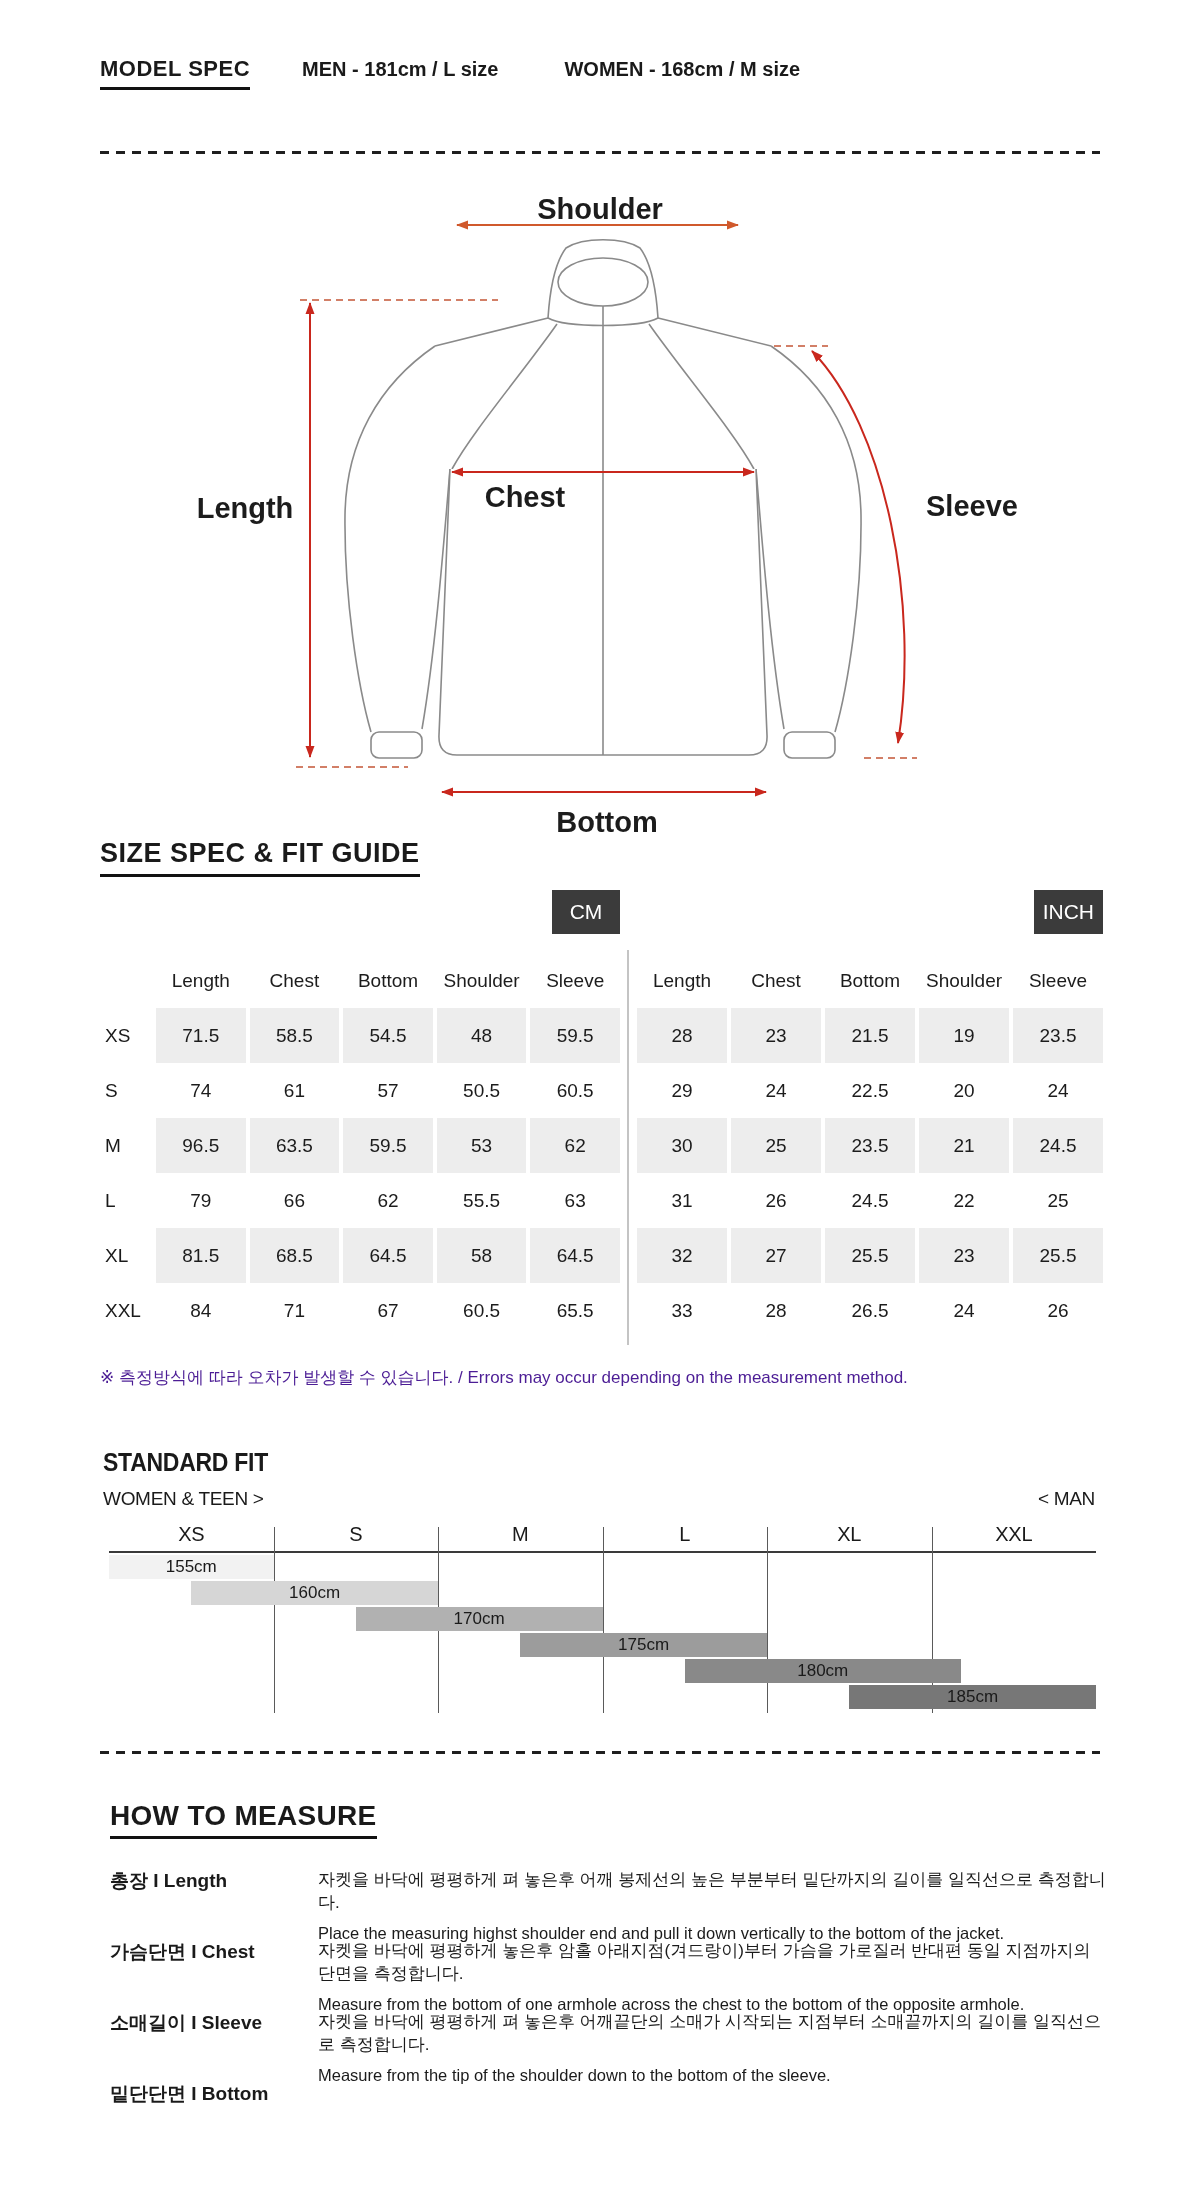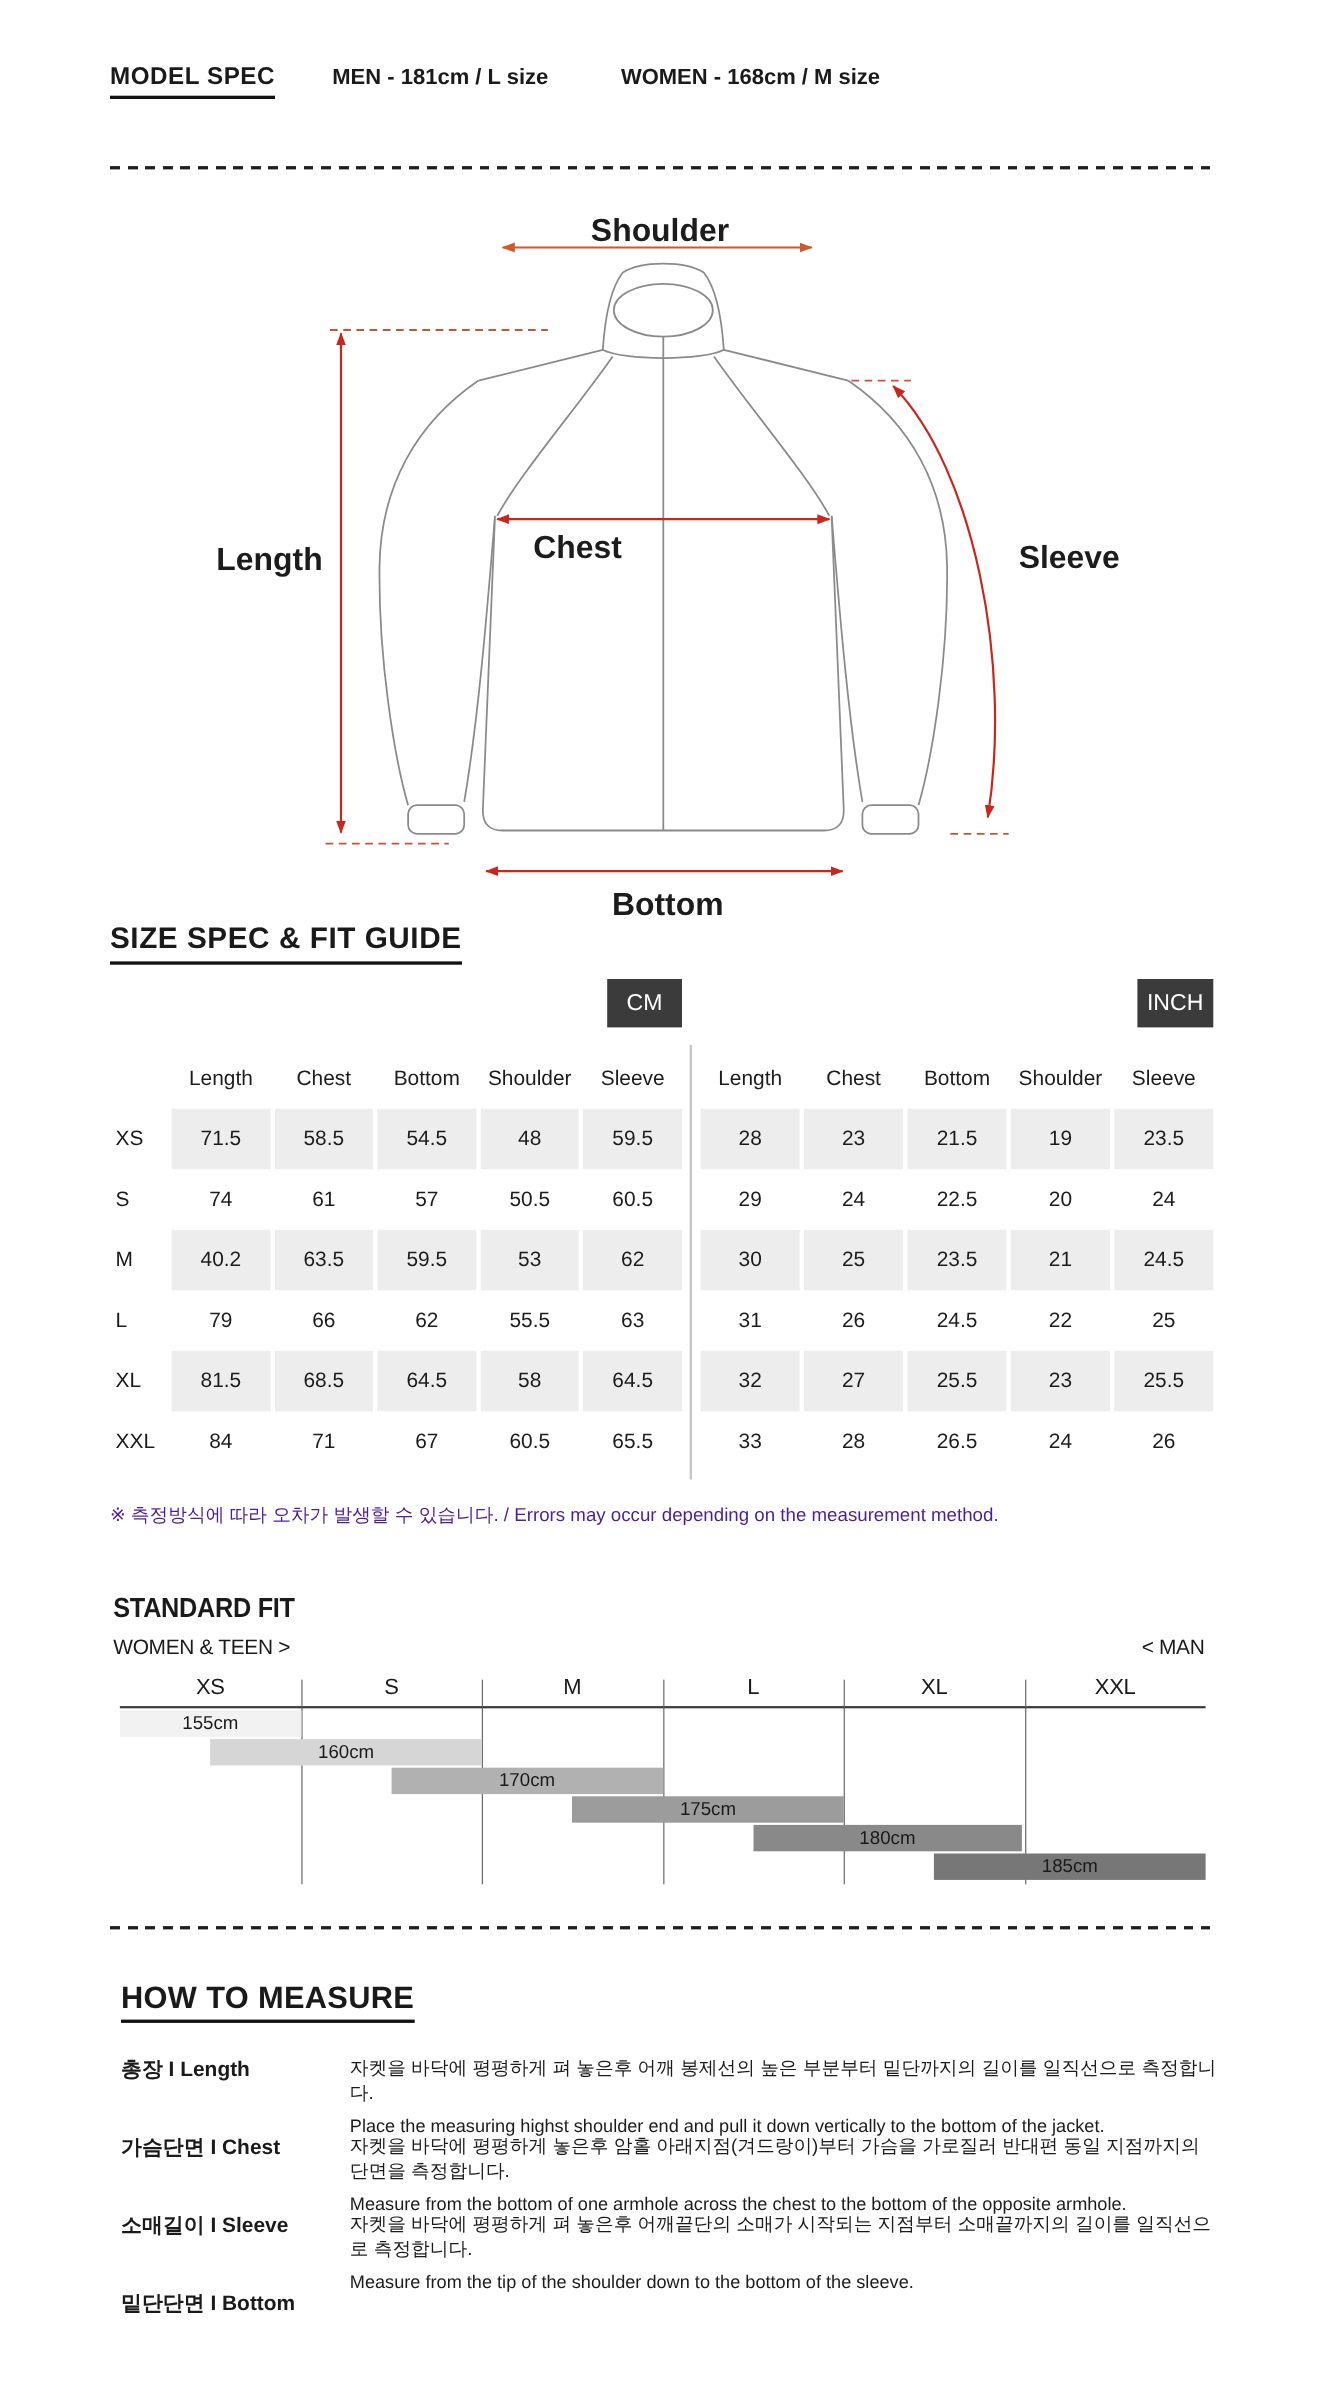--- a/index.html
+++ b/index.html
@@ -152,21 +152,21 @@
       <div class="trow">
         <div class="tsize">S</div>
         <div class="tcell">74</div>
         <div class="tcell">61</div>
         <div class="tcell">57</div>
         <div class="tcell">50.5</div>
         <div class="tcell">60.5</div>
       </div>
       <div class="trow striped">
         <div class="tsize">M</div>
-        <div class="tcell">40.2</div>
+        <div class="tcell">96.5</div>
         <div class="tcell">63.5</div>
         <div class="tcell">59.5</div>
         <div class="tcell">53</div>
         <div class="tcell">62</div>
       </div>
       <div class="trow">
         <div class="tsize">L</div>
         <div class="tcell">79</div>
         <div class="tcell">66</div>
         <div class="tcell">62</div>
@@ -270,21 +270,21 @@
     <div class="fit-hline"></div>
     <div class="fit-vline" style="left: 164.5px;"></div>
     <div class="fit-vline" style="left: 329px;"></div>
     <div class="fit-vline" style="left: 493.5px;"></div>
     <div class="fit-vline" style="left: 658px;"></div>
     <div class="fit-vline" style="left: 822.5px;"></div>
     <div class="fit-bar" style="top: 32px; left: 0px; width: 164.5px; background: rgb(242, 242, 242); text-align: center;">155cm</div>
     <div class="fit-bar" style="top: 58px; left: 82.25px; width: 246.75px; background: rgb(214, 214, 214);">160cm</div>
     <div class="fit-bar" style="top: 84px; left: 246.75px; width: 246.75px; background: rgb(177, 177, 177);">170cm</div>
     <div class="fit-bar" style="top: 110px; left: 411.25px; width: 246.75px; background: rgb(156, 156, 156);">175cm</div>
-    <div class="fit-bar" style="top: 136px; left: 575.75px; width: 244px; background: rgb(137, 137, 137);">180cm</div>
+    <div class="fit-bar" style="top: 136px; left: 575.75px; width: 276px; background: rgb(137, 137, 137);">180cm</div>
     <div class="fit-bar" style="top: 162px; left: 740.25px; width: 246.75px; background: rgb(119, 119, 119);">185cm</div>
   </div>
 
 <div id="divider-bottom" class="abs dash-divider"></div>
 
 <div class="abs htm-title">HOW TO MEASURE</div>
 <div id="measure-rows" class="abs">
     <div class="m-row">
       <div class="m-label">총장 I Length</div>
       <div class="m-desc">

